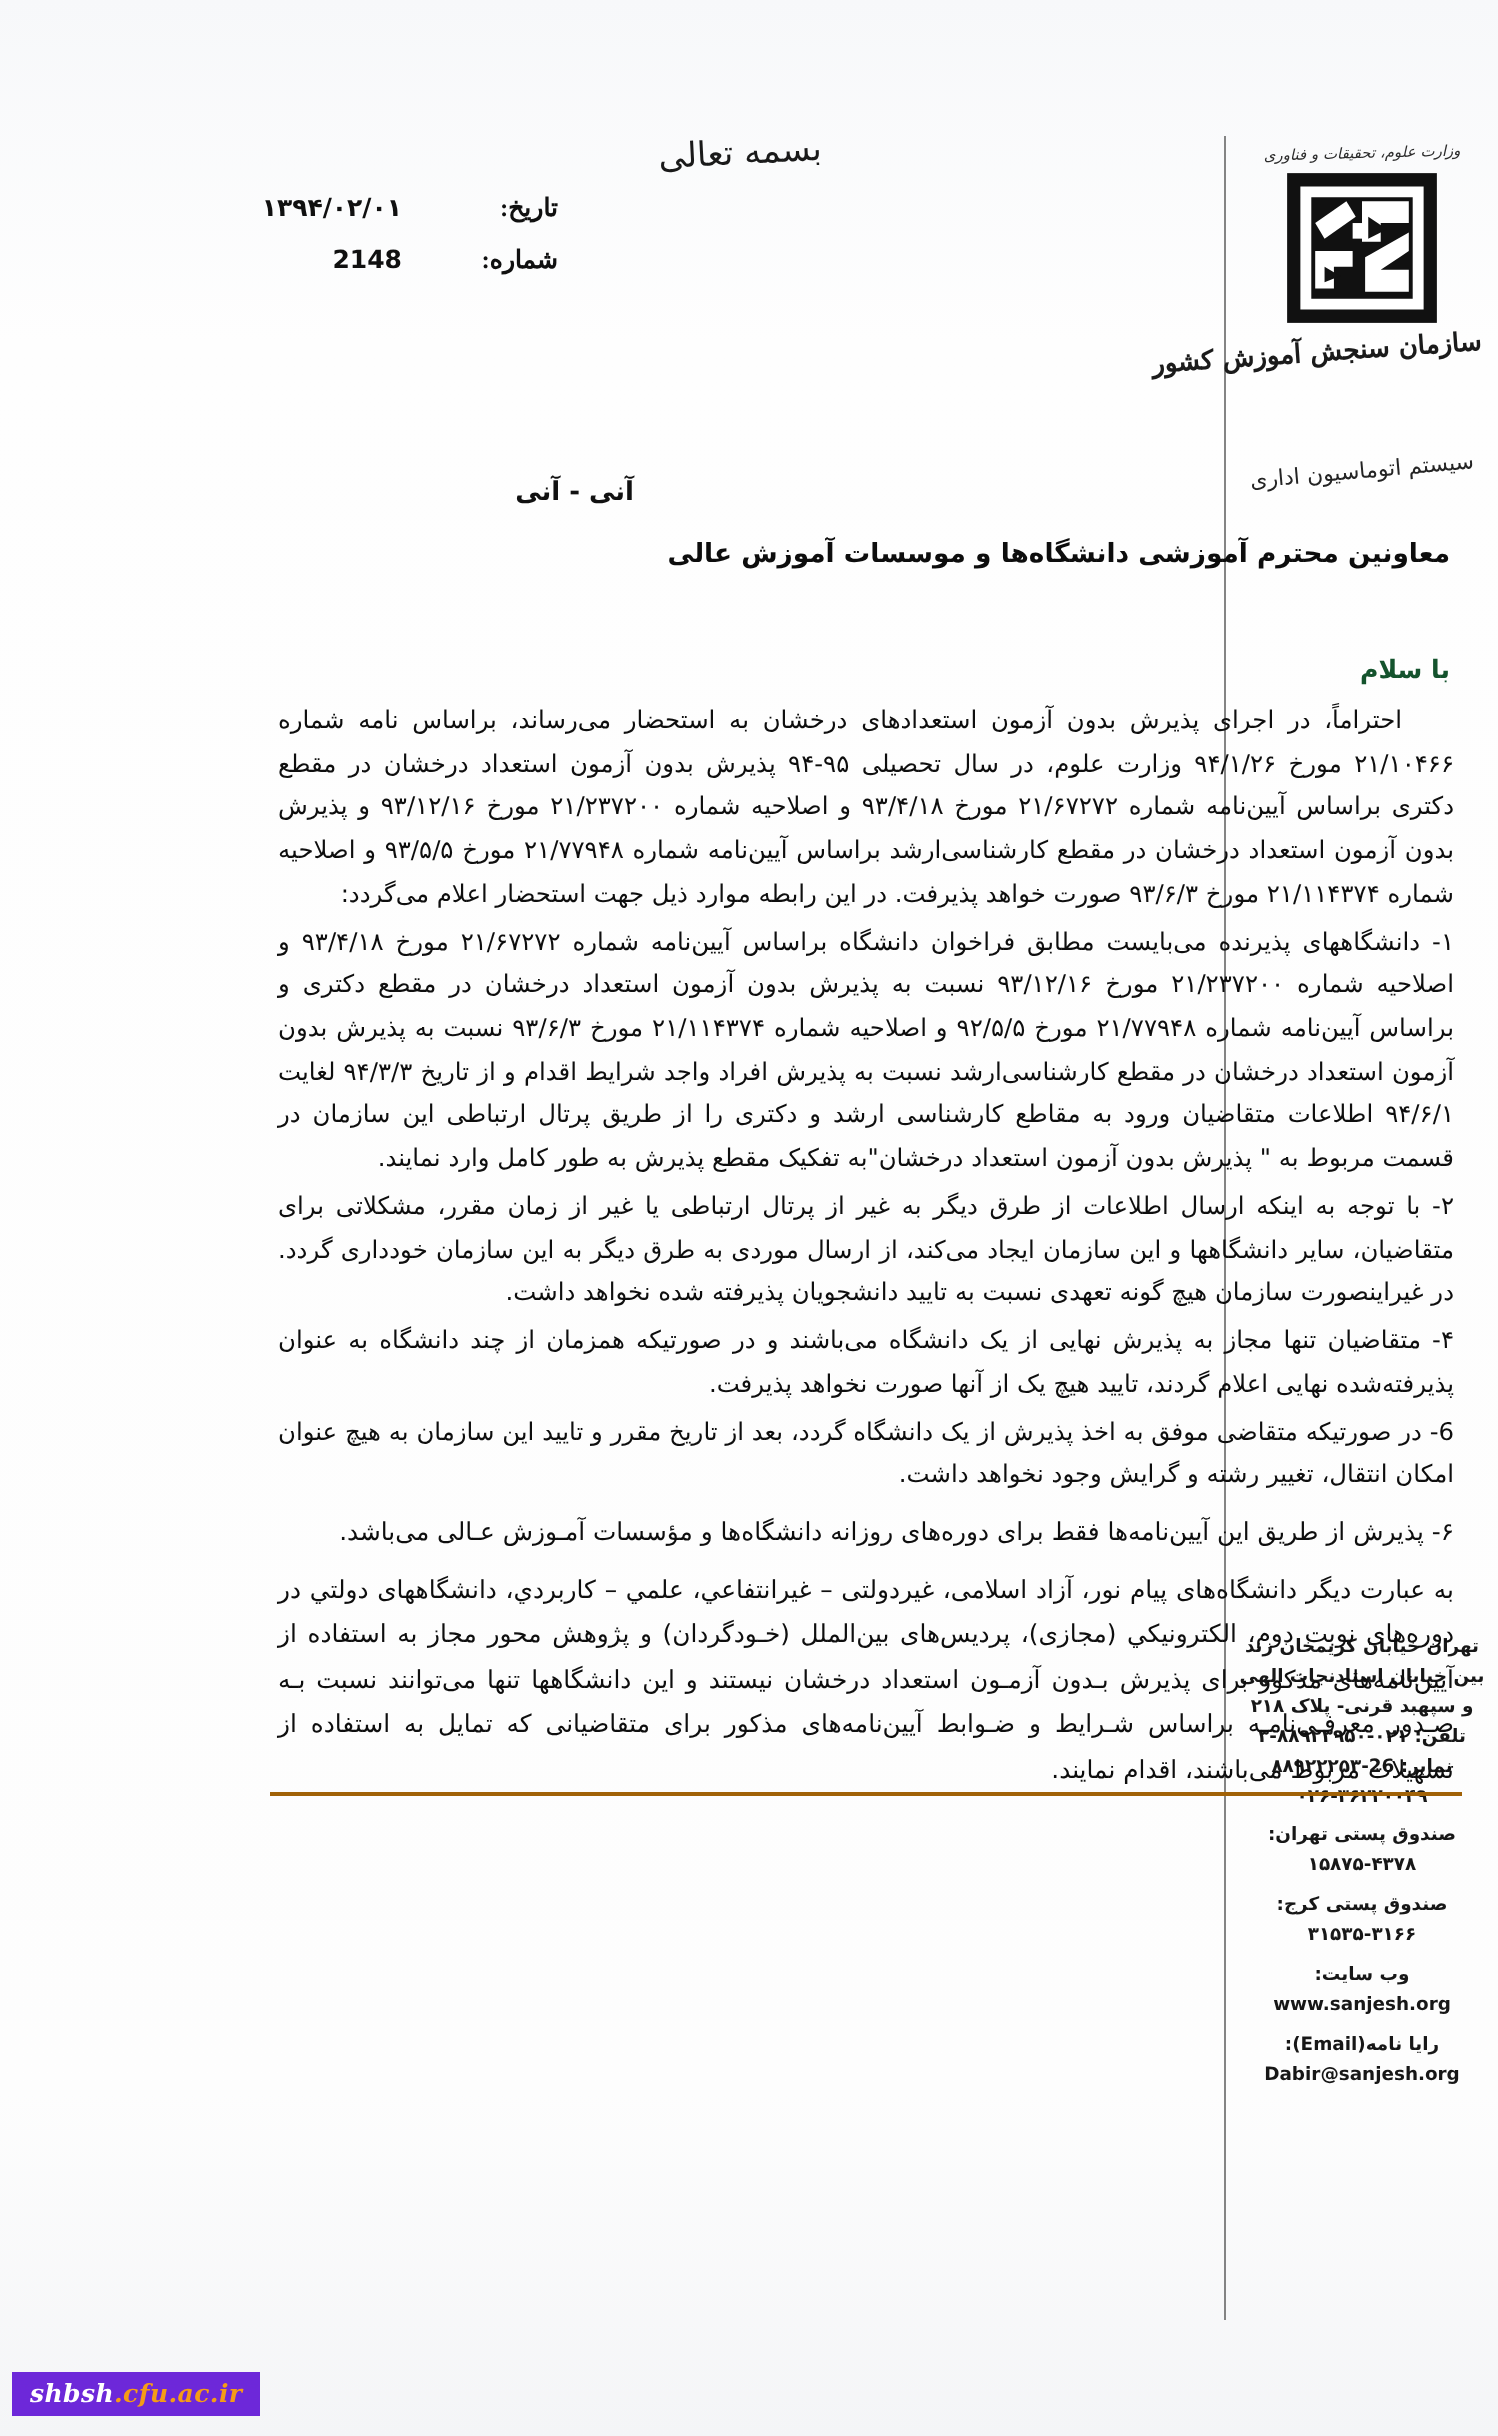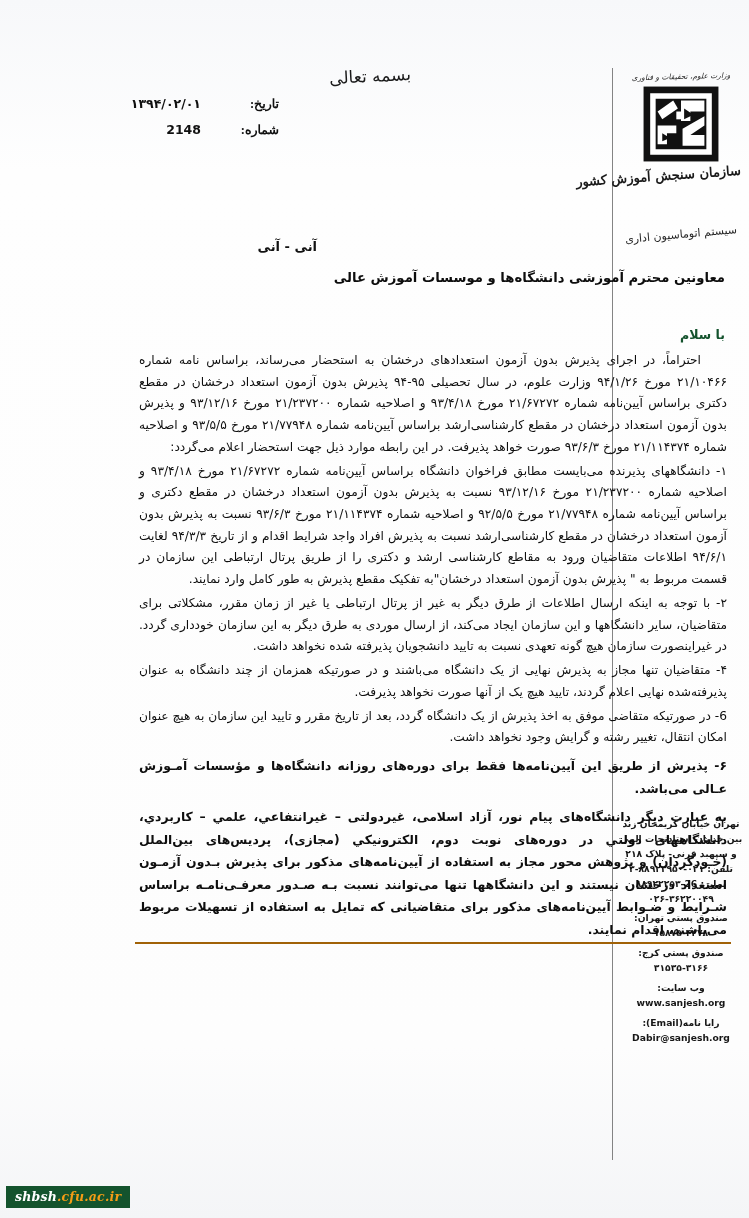--- a/index.html
+++ b/index.html
@@ -169,36 +169,36 @@
     margin: 0 0 2px 0;
     font-size: 12.2px;
     line-height: 1.78;
     text-align: justify;
     text-align-last: right;
     text-justify: inter-word;
     padding: 0 4px;
   }
   p.para.indent { text-indent: 26px; }
   p.para.bold-item {
-    font-weight: bold;
+    font-weight: normal;
     font-size: 12.4px;
     line-height: 1.82;
     margin-top: 6px;
   }
   .uline {
     border-bottom: 2px solid #a16207;
     padding-bottom: 1px;
   }
 
   
   .watermark {
     position: absolute;
     left: 6px;
     bottom: 10px;
-    background: #14532d;
+    background: #6d28d9;
     padding: 3px 9px 4px 9px;
     font-size: 12.5px;
     font-weight: bold;
     font-style: italic;
     direction: ltr;
     letter-spacing: .2px;
     font-family: "DejaVu Serif", serif;
   }
   .watermark .wm-a { color: #ffffff; }
   .watermark .wm-b { color: #f59c16; }

